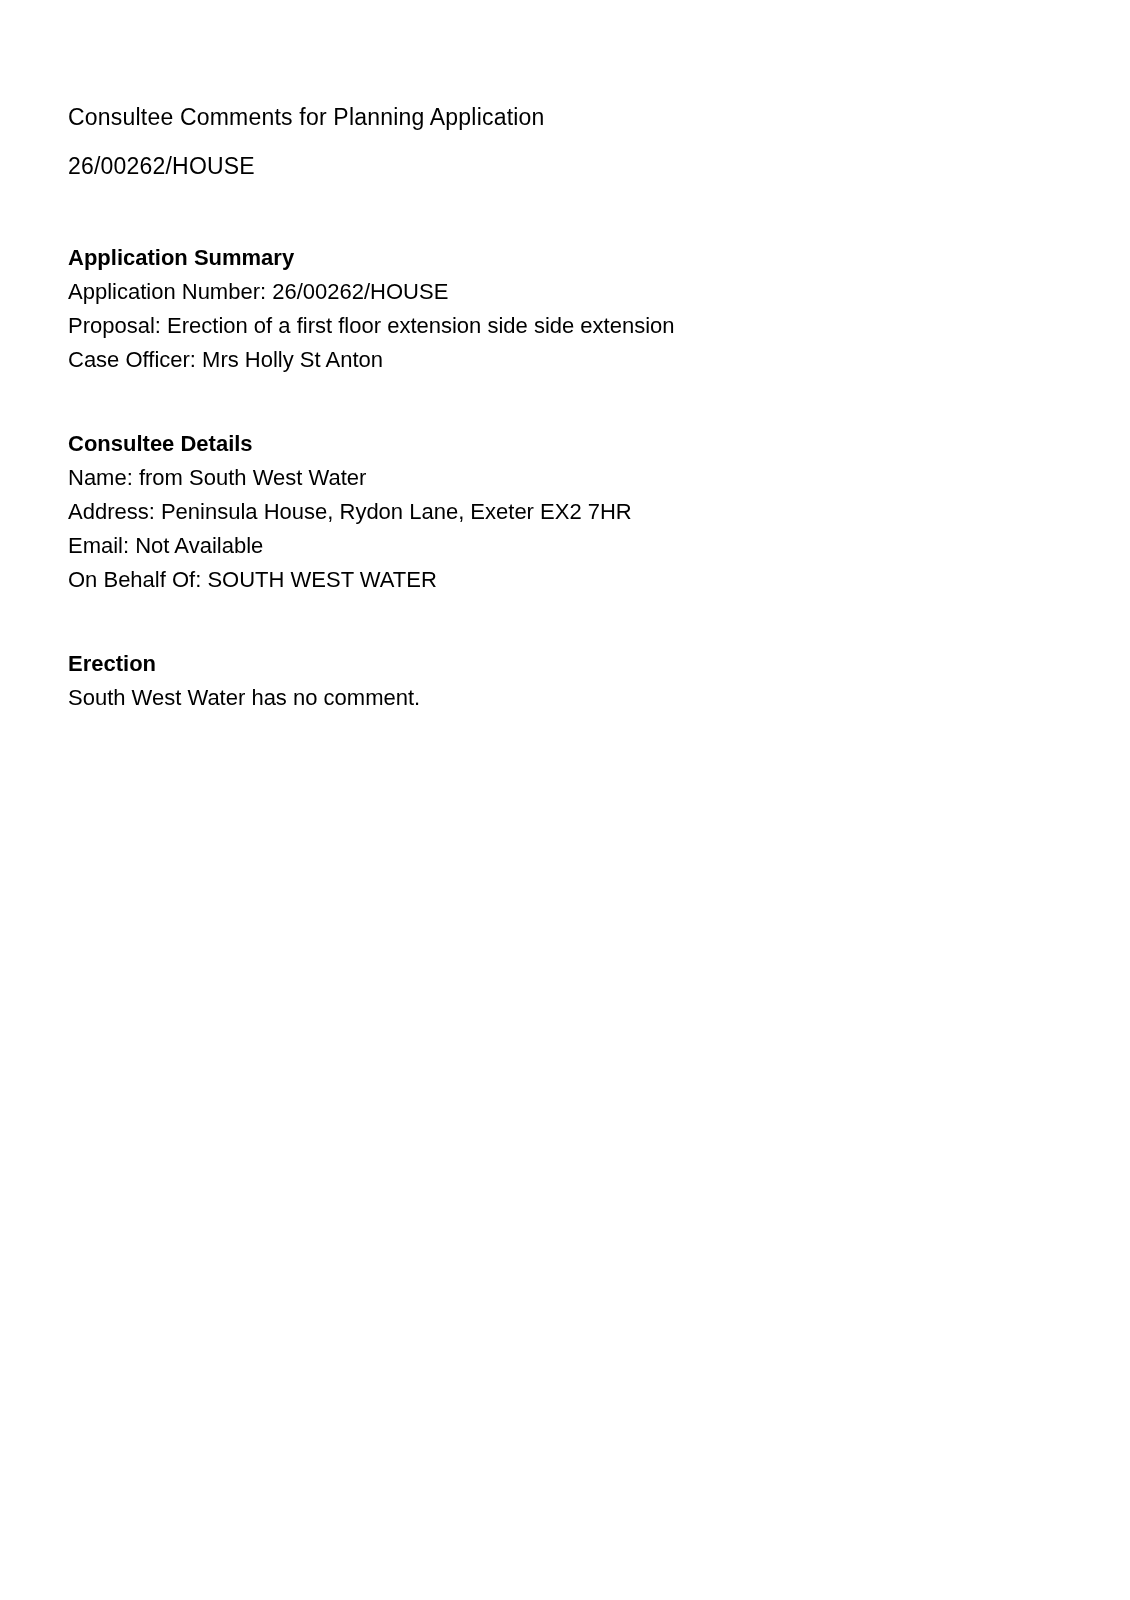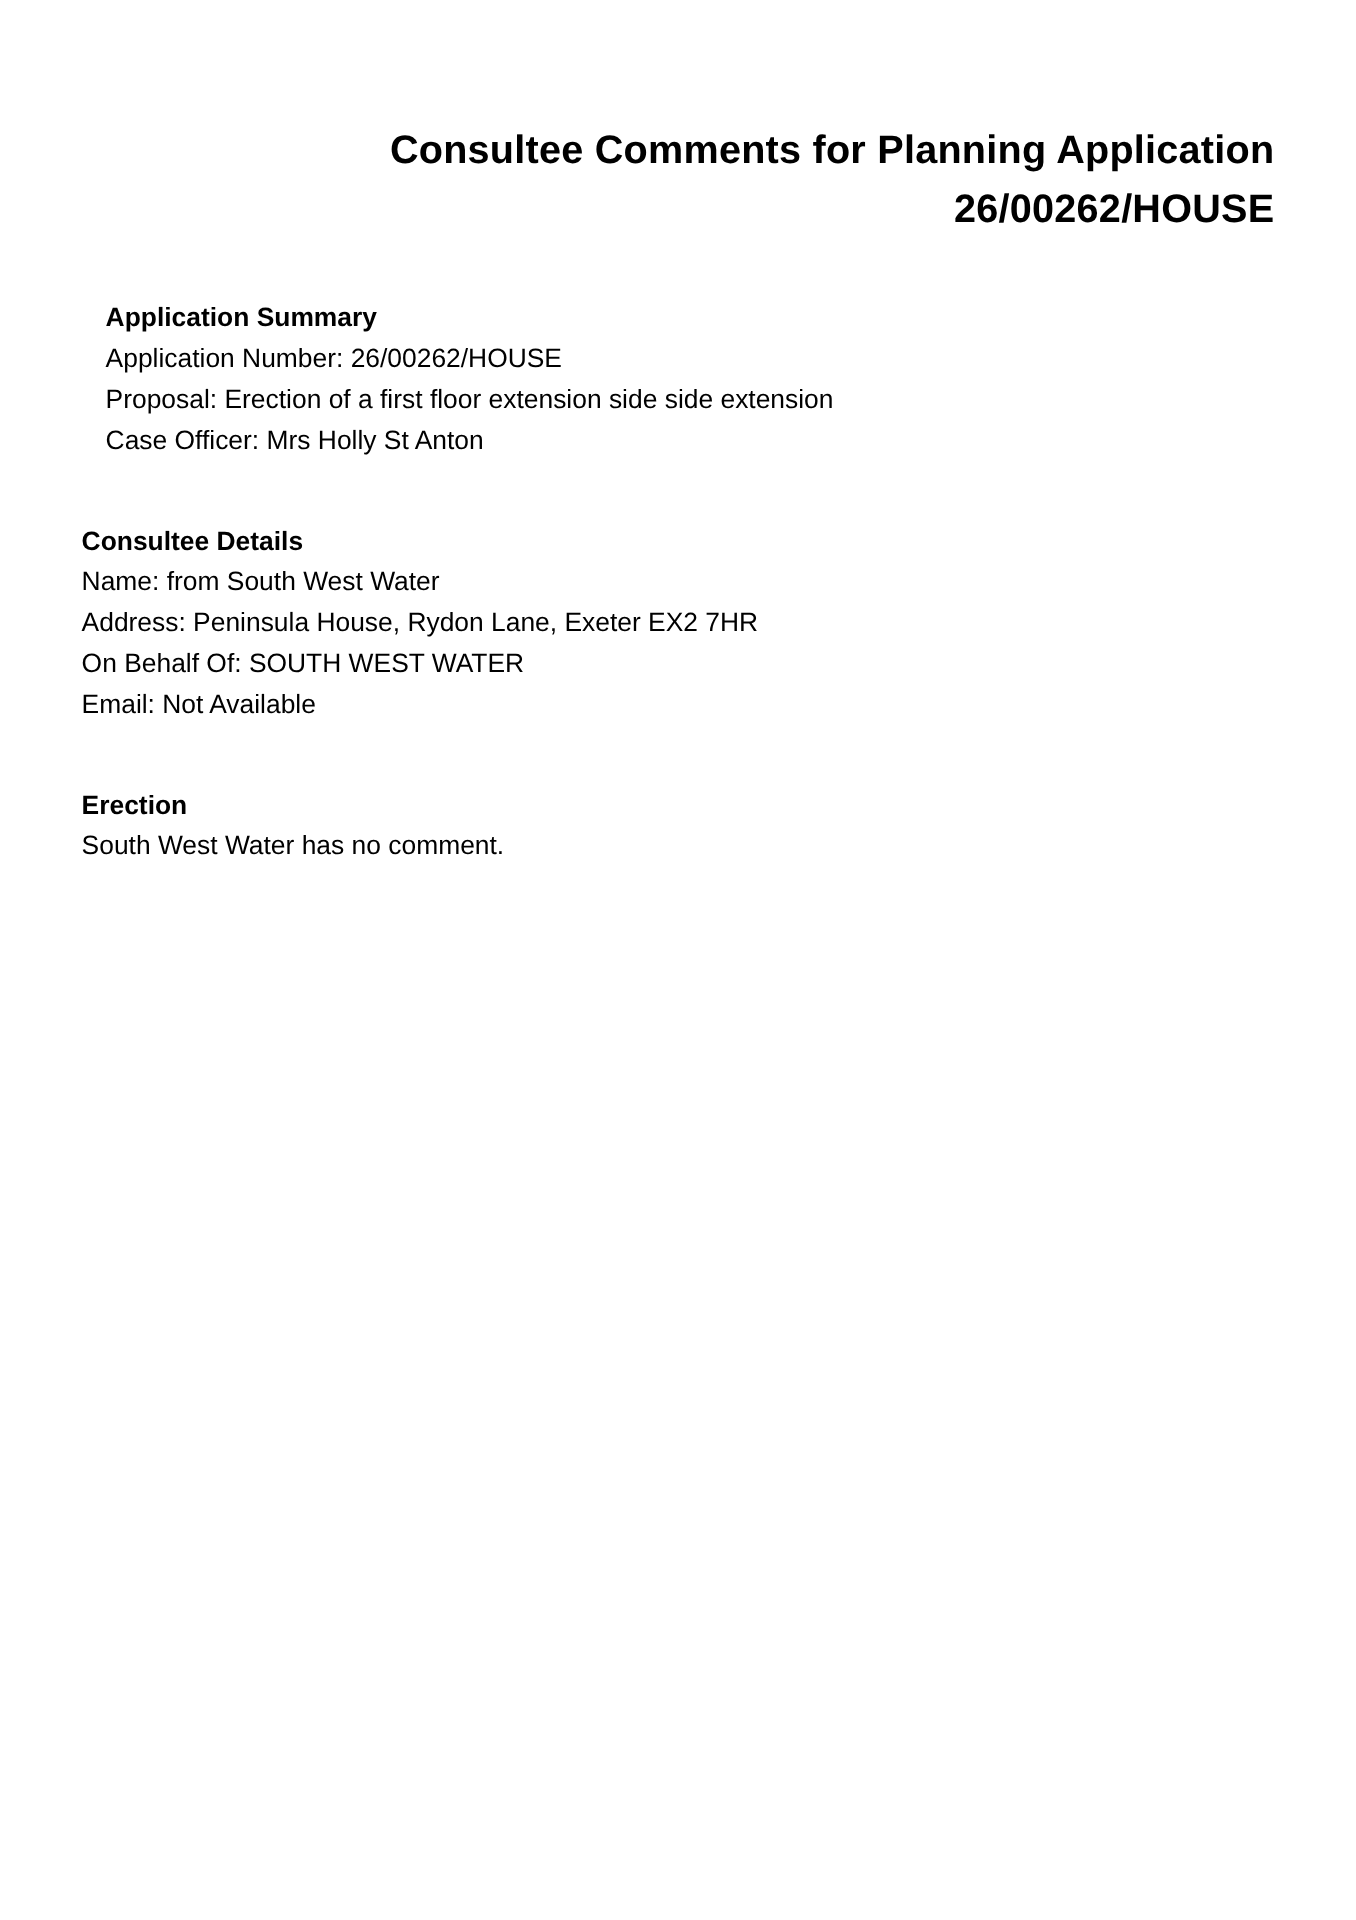--- a/index.html
+++ b/index.html
@@ -15,36 +15,35 @@
     position: relative;
     overflow: hidden;
   }
   .page {
     box-sizing: border-box;
     width: 1130px;
     height: 1600px;
     padding: 78px 68px 0 68px;
   }
   .doc-title {
-    text-align: right;
-    font-size: 33px;
-    font-weight: bold;
+    text-align: left;
+    font-size: 23px;
+    font-weight: normal;
     line-height: 49px;
     letter-spacing: 0.2px;
   }
   .doc-title .title-line {
     display: block;
   }
   .section {
     font-size: 22px;
     line-height: 34px;
   }
   .section-first {
     margin-top: 50px;
-    margin-left: 20px;
   }
   .section + .section {
     margin-top: 50px;
   }
   .section-heading {
     font-weight: bold;
     font-size: 22px;
     line-height: 34px;
     margin: 0;
   }
@@ -66,22 +65,22 @@
     <p class="section-heading">Application Summary</p>
     <p class="field-line">Application Number: 26/00262/HOUSE</p>
     <p class="field-line">Proposal: Erection of a first floor extension side side extension</p>
     <p class="field-line">Case Officer: Mrs Holly St Anton</p>
   </div>
 
   <div class="section">
     <p class="section-heading">Consultee Details</p>
     <p class="field-line">Name: from South West Water</p>
     <p class="field-line">Address: Peninsula House, Rydon Lane, Exeter EX2 7HR</p>
+    <p class="field-line">Email: Not Available</p>
     <p class="field-line">On Behalf Of: SOUTH WEST WATER</p>
-    <p class="field-line">Email: Not Available</p>
   </div>
 
   <div class="section">
     <p class="section-heading">Erection</p>
     <p class="field-line">South West Water has no comment.</p>
   </div>
 
 </div>
 
 </body></html>

